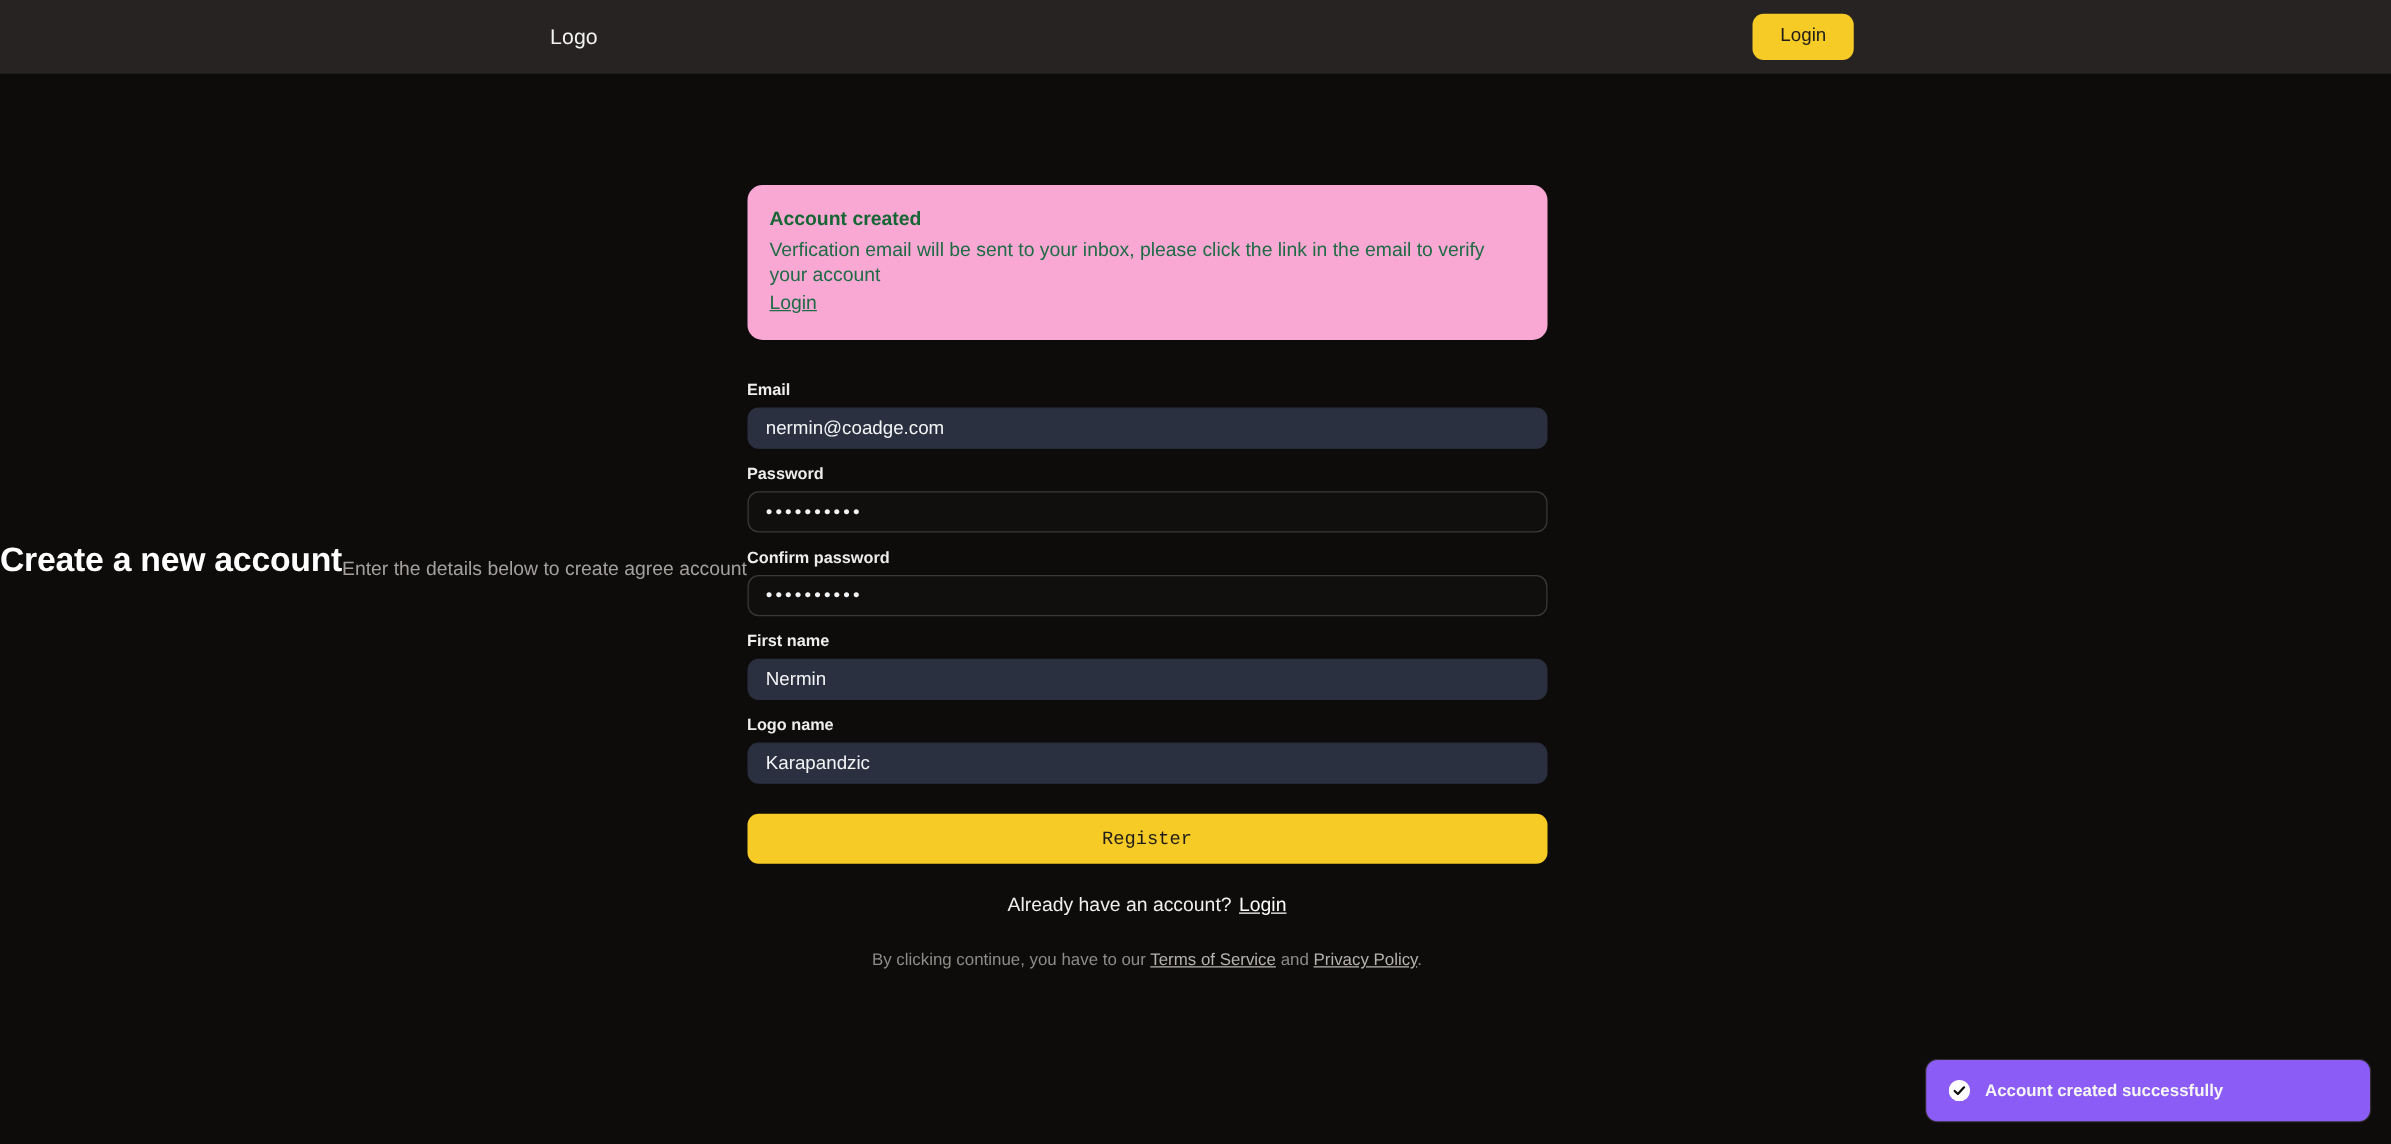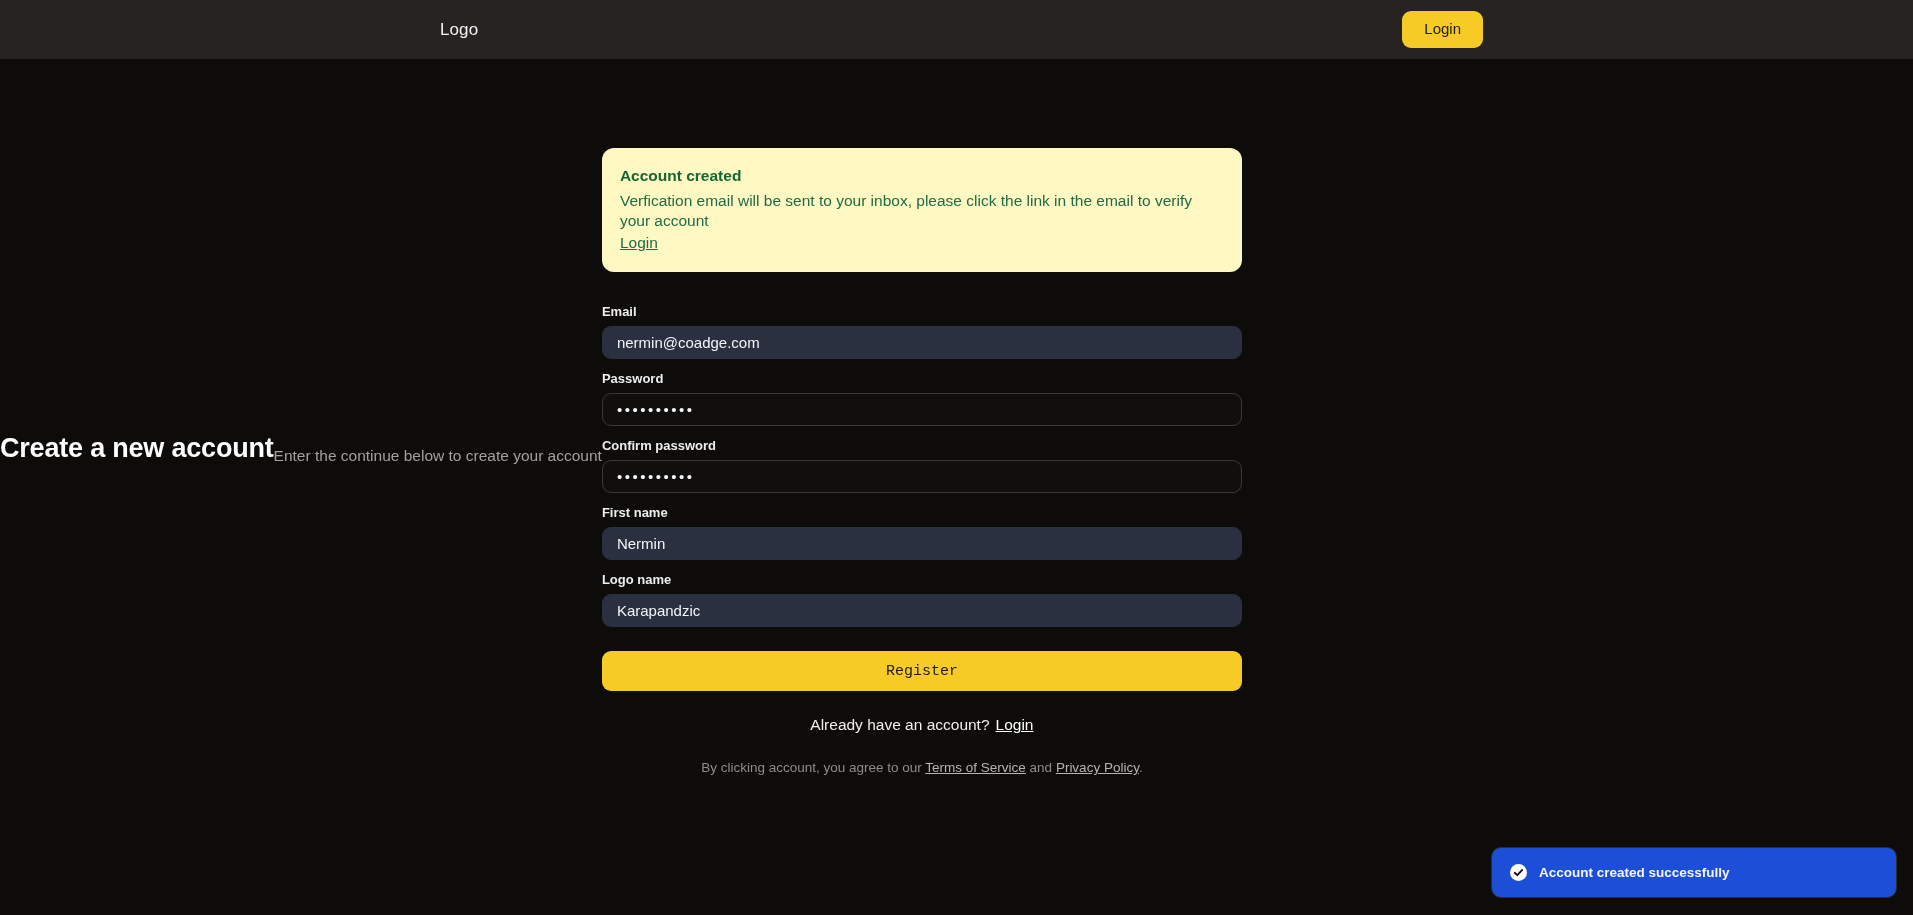--- a/index.html
+++ b/index.html
@@ -59,21 +59,21 @@
   }
 
   
   .form-column {
     width: 640px;
     margin-top: 26px;
   }
 
   
   .alert-success {
-    background: #fef9c3;
+    background: #f9a8d4;
     border-radius: 12px;
     padding: 19px 18px 20px 18px;
     margin-bottom: 32px;
   }
   .alert-title {
     color: #166534;
     font-size: 15.5px;
     font-weight: bold;
     margin-bottom: 6px;
   }
@@ -158,22 +158,22 @@
     color: #b6b3b0;
     text-decoration: underline;
     cursor: pointer;
   }
 
   
   .toast {
     position: fixed;
     right: 16px;
     bottom: 17px;
-    width: 406px;
-    background: #1d4ed8;
+    width: 357px;
+    background: #8b5cf6;
     border: 1px solid #2e2d2b;
     border-radius: 10px;
     padding: 16px 18px;
     display: flex;
     align-items: center;
     gap: 12px;
   }
   .toast-icon {
     width: 17px;
     height: 17px;
@@ -189,21 +189,21 @@
 <body>
 
 <header class="site-header">
   <div class="logo-text">Logo</div>
   <button class="header-login-btn">Login</button>
 </header>
 
 <main class="page-main">
 
   <h1 class="page-title">Create a new account</h1>
-  <p class="page-subtitle">Enter the continue below to create your account</p>
+  <p class="page-subtitle">Enter the details below to create agree account</p>
 
   <div class="form-column">
 
     
     <div class="alert-success">
       <div class="alert-title">Account created</div>
       <div class="alert-body">Verfication email will be sent to your inbox, please click the link in the email to verify your account</div>
       <a class="alert-link">Login</a>
     </div>
 
@@ -237,21 +237,21 @@
       <input class="field-input autofilled" value="Karapandzic" placeholder="Last name" style="">
     </div>
 
     <button class="register-btn">Register</button>
 
     <div class="login-prompt">
       <span>Already have an account?</span><a class="inline-link">Login</a>
     </div>
 
     <div class="terms">
-      <span>By clicking account, you agree to our</span>
+      <span>By clicking continue, you have to our</span>
       <a class="inline-link">Terms of Service</a>
       <span>and</span>
       <a class="inline-link">Privacy Policy</a><span>.</span>
     </div>
 
   </div>
 </main>
 
 <div class="toast">
   <span class="toast-icon">

